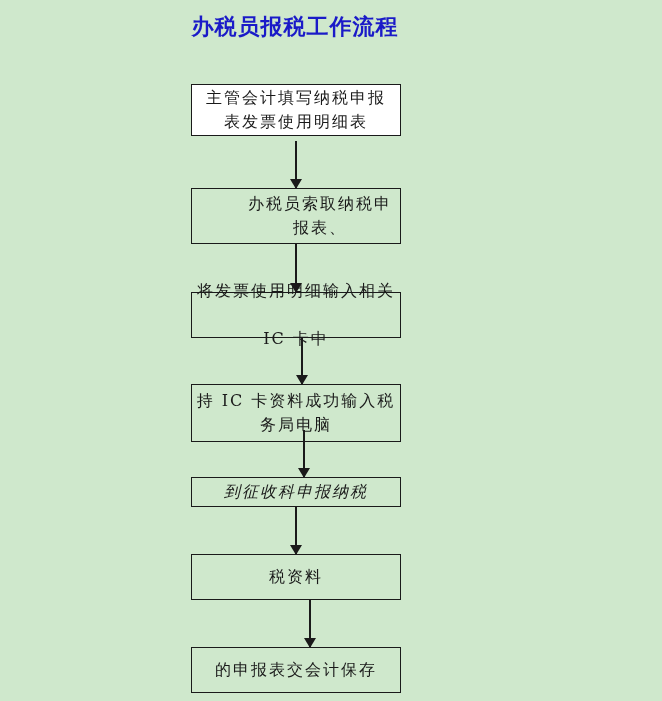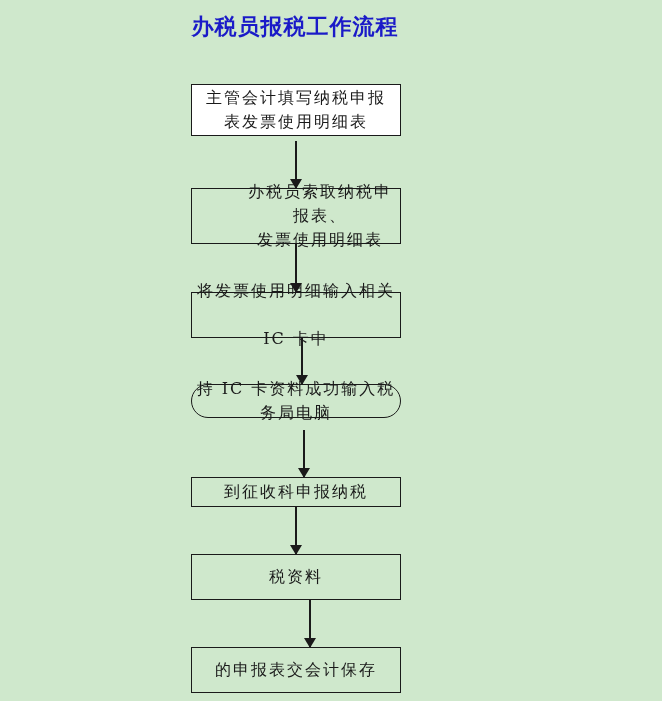--- a/index.html
+++ b/index.html
@@ -67,37 +67,36 @@
 <div class="title">办税员报税工作流程</div>
 
 <div class="box white" style="top:84px;height:52px;">
   <div>主管会计填写纳税申报</div>
   <div>表发票使用明细表</div>
 </div>
 <div class="arrow" style="left:295px;top:141px;height:47px;"></div>
 
 <div class="box green" style="top:188px;height:56px;padding-left:48px;">
   <div>办税员索取纳税申报表、</div>
-  <div>发票使用明细表</div>
 </div>
 <div class="arrow" style="left:295px;top:244px;height:48px;"></div>
 
 <div class="box green" style="top:292px;height:46px;gap:24px;">
   <div>将发票使用明细输入相关</div>
   <div>IC 卡中</div>
 </div>
 <div class="arrow" style="left:301px;top:338px;height:46px;"></div>
 
-<div class="box green" style="top:384px;height:34px;border-radius:22px;">
+<div class="box green" style="top:384px;height:58px;">
   <div>持 IC 卡资料成功输入税</div>
   <div>务局电脑</div>
 </div>
 <div class="arrow" style="left:303px;top:430px;height:47px;"></div>
 
-<div class="box green" style="top:477px;height:30px;">
+<div class="box green" style="top:477px;height:30px;font-style:italic;">
   <div>到征收科申报纳税</div>
 </div>
 <div class="arrow" style="left:295px;top:507px;height:47px;"></div>
 
 <div class="box green" style="top:554px;height:46px;">
   <div>税资料</div>
 </div>
 <div class="arrow" style="left:309px;top:600px;height:47px;"></div>
 
 <div class="box green" style="top:647px;height:46px;">

